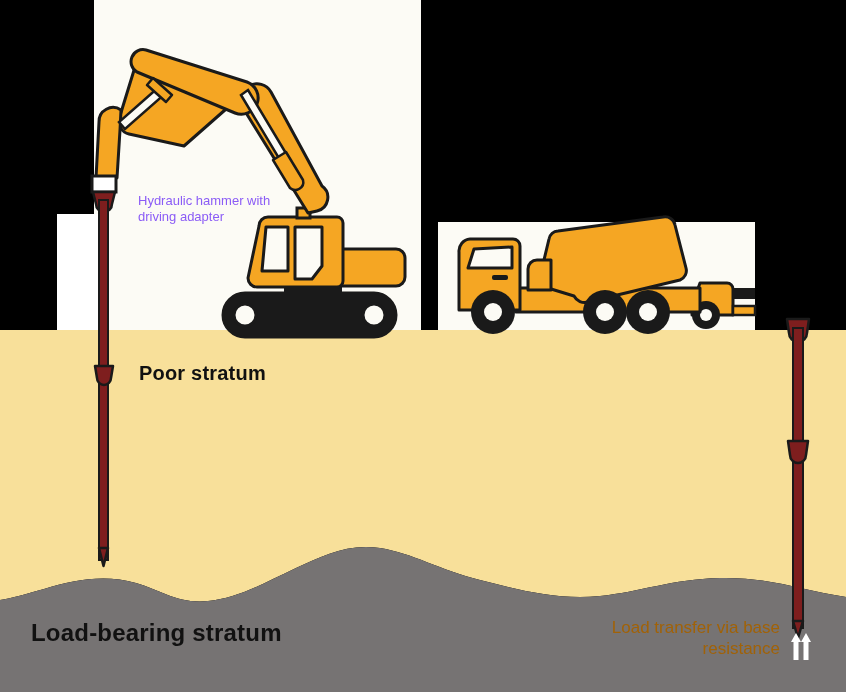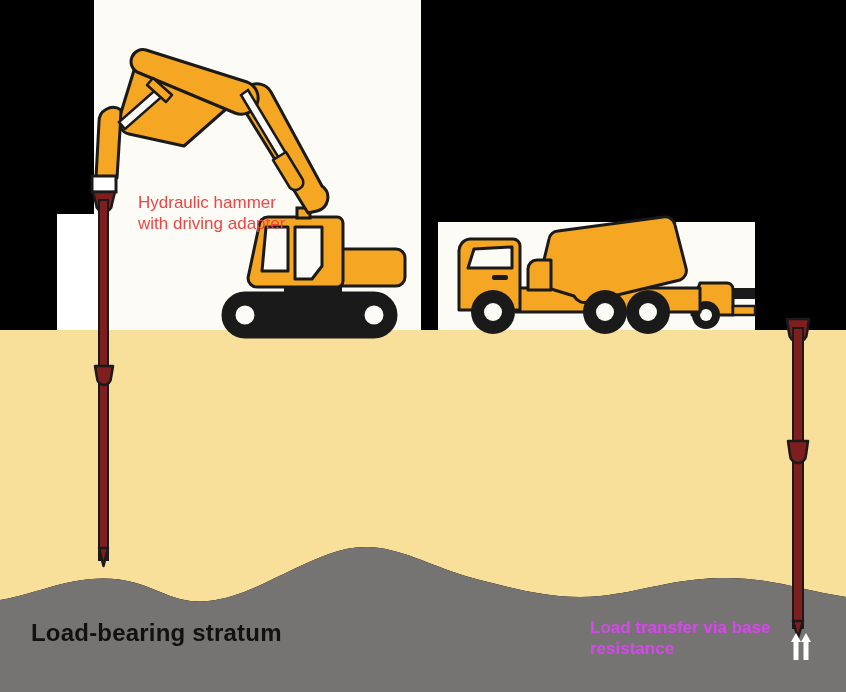--- a/index.html
+++ b/index.html
@@ -28,23 +28,23 @@
   .label {
     position: absolute;
     white-space: pre-line;
     line-height: 1.22;
     color: #1a1a1a;
   }
   #hammer-label {
     left: 138px;
     top: 193px;
     width: 150px;
-    font-size: 17px;
+    font-size: 13px;
     font-weight: 400;
-    color: #ef4444;
+    color: #8b5cf6;
   }
   #poor-label {
     left: 139px;
     top: 361px;
     font-size: 20px;
     font-weight: bold;
     color: #111111;
     letter-spacing: 0.2px;
   }
   #bearing-label {
@@ -52,23 +52,24 @@
     top: 618px;
     font-size: 24px;
     font-weight: bold;
     color: #111111;
     letter-spacing: 0.2px;
   }
   #transfer-label {
     left: 590px;
     top: 617px;
     width: 190px;
+    text-align: right;
     font-size: 17px;
-    font-weight: 700;
-    color: #d946ef;
+    font-weight: 400;
+    color: #a16207;
     line-height: 1.25;
   }
 </style>
 </head>
 <body>
 
 <div id="stage">
 
   <svg id="scene" viewBox="0 0 846 692">
 
@@ -243,18 +244,19 @@
 
     <g>
       <path d="M 791 642 L 796 633 L 801 642 L 798.5 642 L 798.5 660 L 793.5 660 L 793.5 642 Z" fill="#FFFFFF"></path>
       <path d="M 801 642 L 806 633 L 811 642 L 808.5 642 L 808.5 660 L 803.5 660 L 803.5 642 Z" fill="#FFFFFF"></path>
     </g>
 
   </svg>
 
   <div class="label" id="hammer-label">Hydraulic hammer with driving adapter</div>
 
+  <div class="label" id="poor-label">Poor stratum</div>
 
   <div class="label" id="bearing-label">Load-bearing stratum</div>
 
   <div class="label" id="transfer-label">Load transfer via base resistance</div>
 
 </div>
 
 </body></html>

